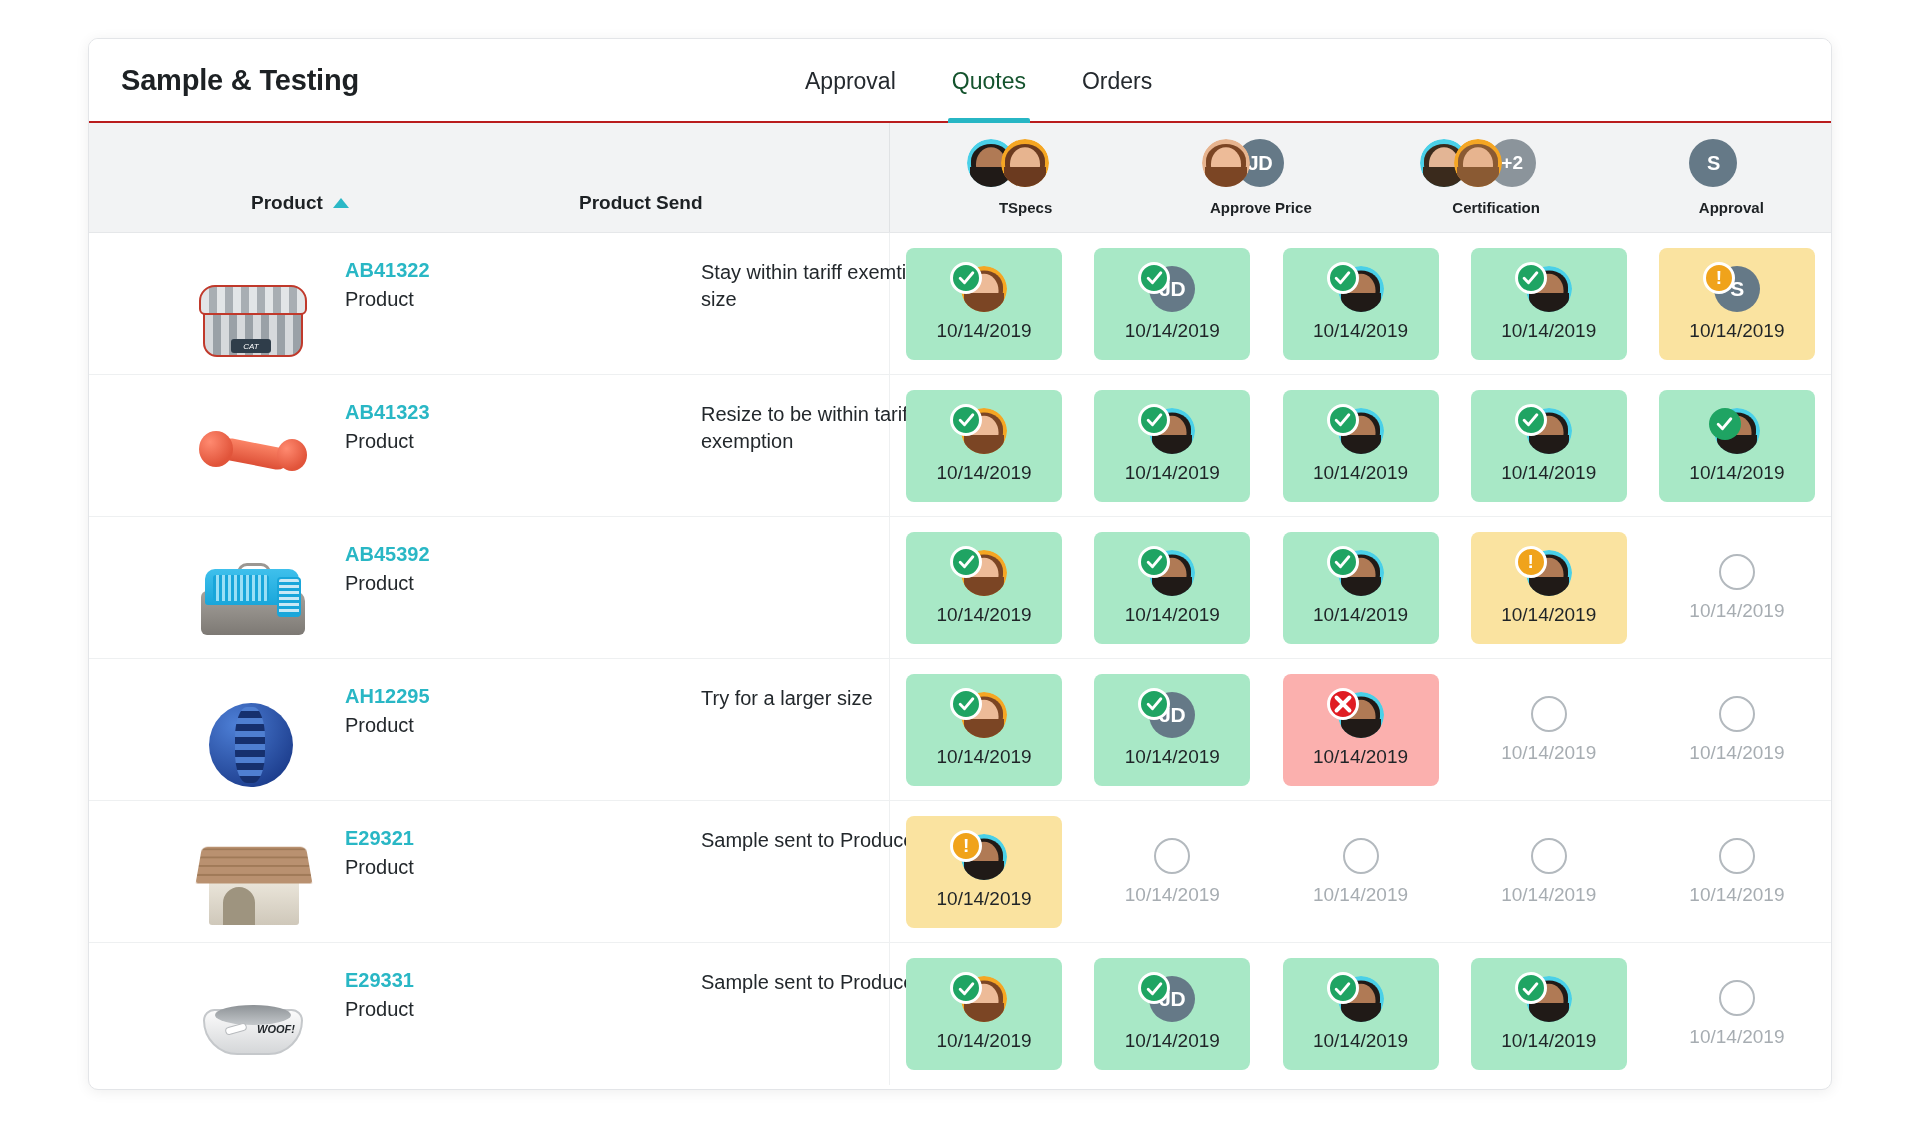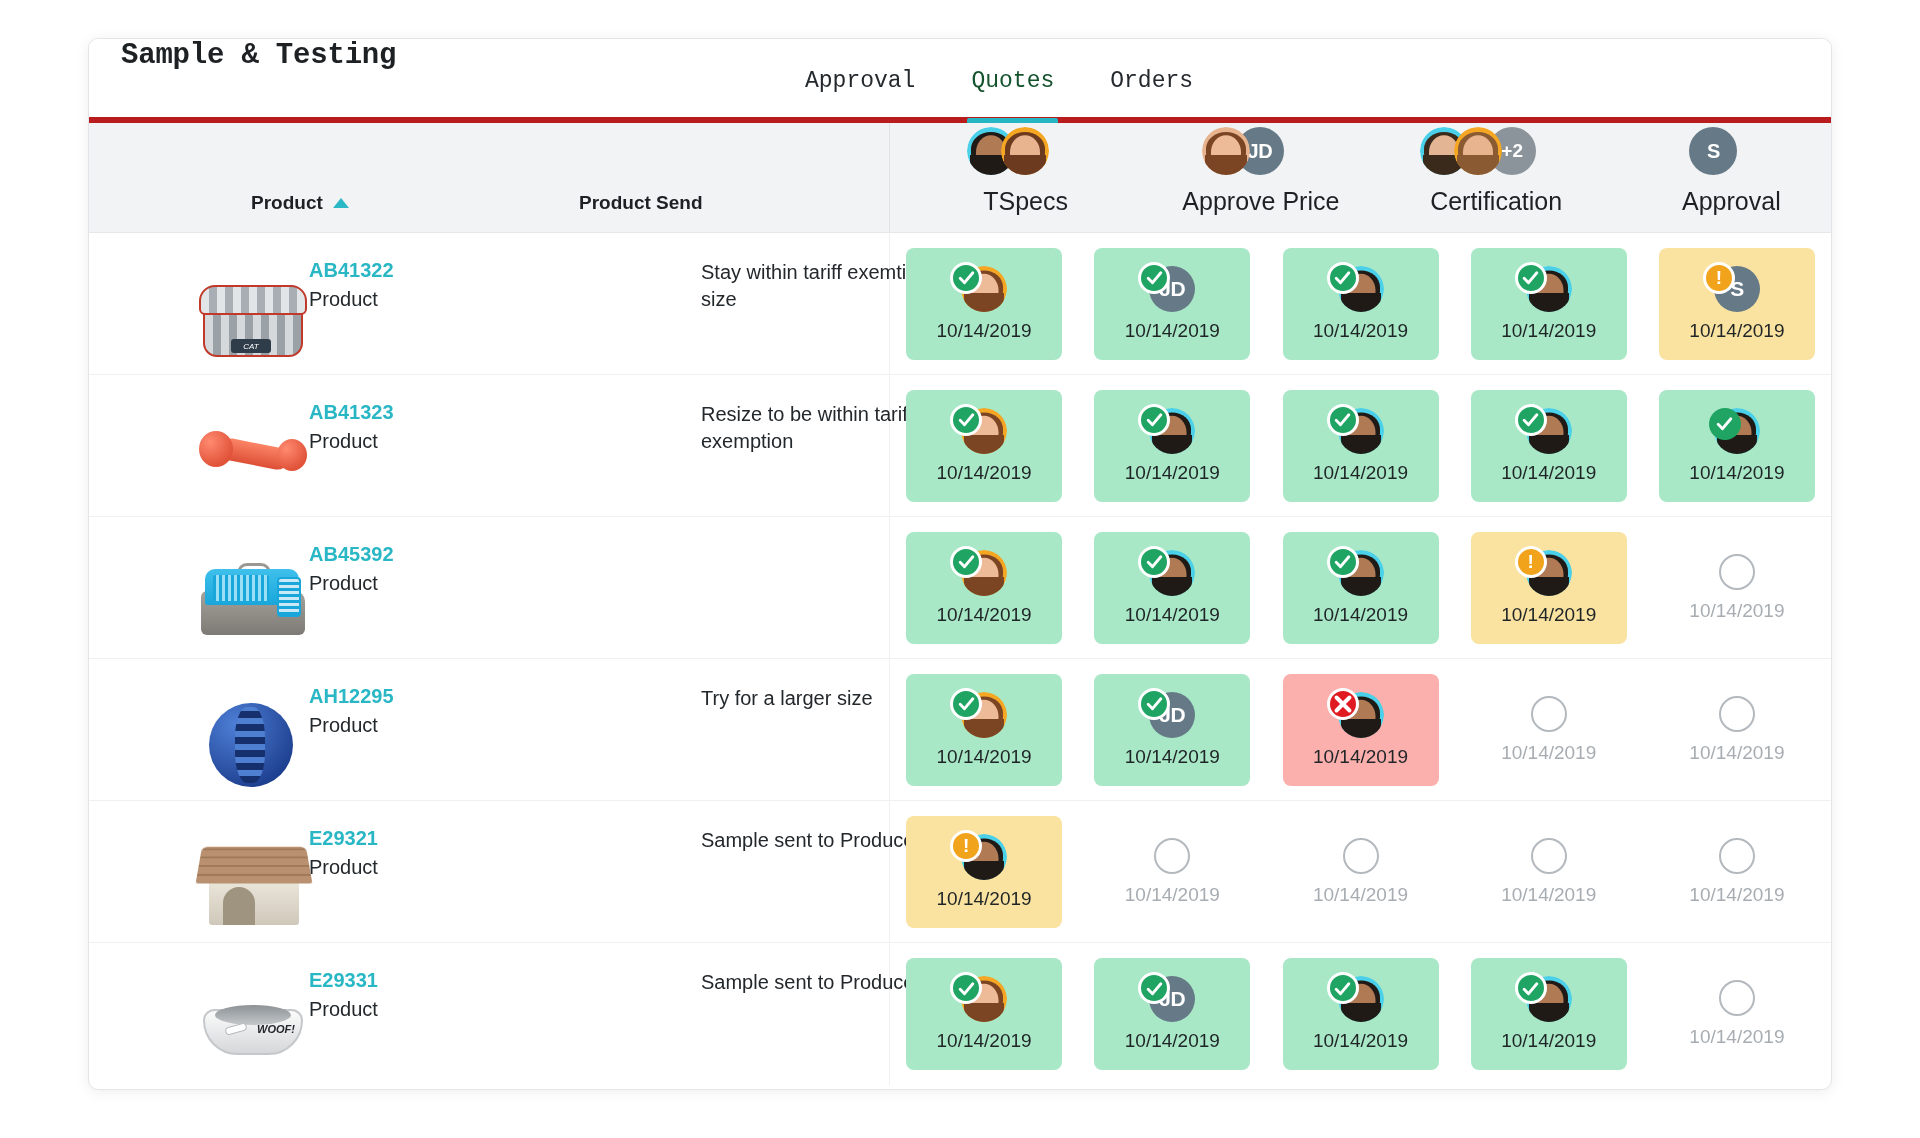--- a/index.html
+++ b/index.html
@@ -21,24 +21,24 @@
     overflow: hidden;
     display: flex;
     flex-direction: column;
   }
 
   
   .header {
     height: 84px;
     flex: 0 0 84px;
     display: flex;
-    border-bottom: 6px solid #b91c1c;
+    align-items: center;
+    border-bottom: 2px solid #b91c1c;
     background: #fff;
     position: relative;
-    font-family: Liberation Mono, monospace;
   }
   .page-title {
     font-size: 29px;
     font-weight: 600;
     color: #1d2124;
     margin-left: 32px;
     letter-spacing: -0.2px;
     white-space: nowrap;
   }
   .tabs {
@@ -113,22 +113,22 @@
   .th-col {
     flex: 1;
     display: flex;
     flex-direction: column;
     align-items: center;
     justify-content: flex-end;
     padding-bottom: 16px;
     gap: 10px;
   }
   .th-col-name {
-    font-size: 25px;
-    font-weight: 400;
+    font-size: 15px;
+    font-weight: 700;
     color: #1d2124;
     white-space: nowrap;
     margin-left: 36px;
   }
 
   .avatar-stack { display: flex; align-items: center; height: 52px; }
   .avatar-stack > * { margin-left: -14px; }
   .avatar-stack > *:first-child { margin-left: 0; }
 
   .av {
@@ -203,20 +203,21 @@
     padding-top: 16px;
   }
   .prod-thumb {
     width: 112px; height: 104px;
     margin-left: 108px;
     margin-top: 14px;
     position: relative;
     flex: 0 0 112px;
   }
   .prod-meta {
+    margin-left: 36px;
     padding-top: 10px;
   }
   .prod-code {
     font-size: 20px;
     font-weight: 700;
     color: #29b7c5;
     cursor: pointer;
     white-space: nowrap;
   }
   .prod-sub {

